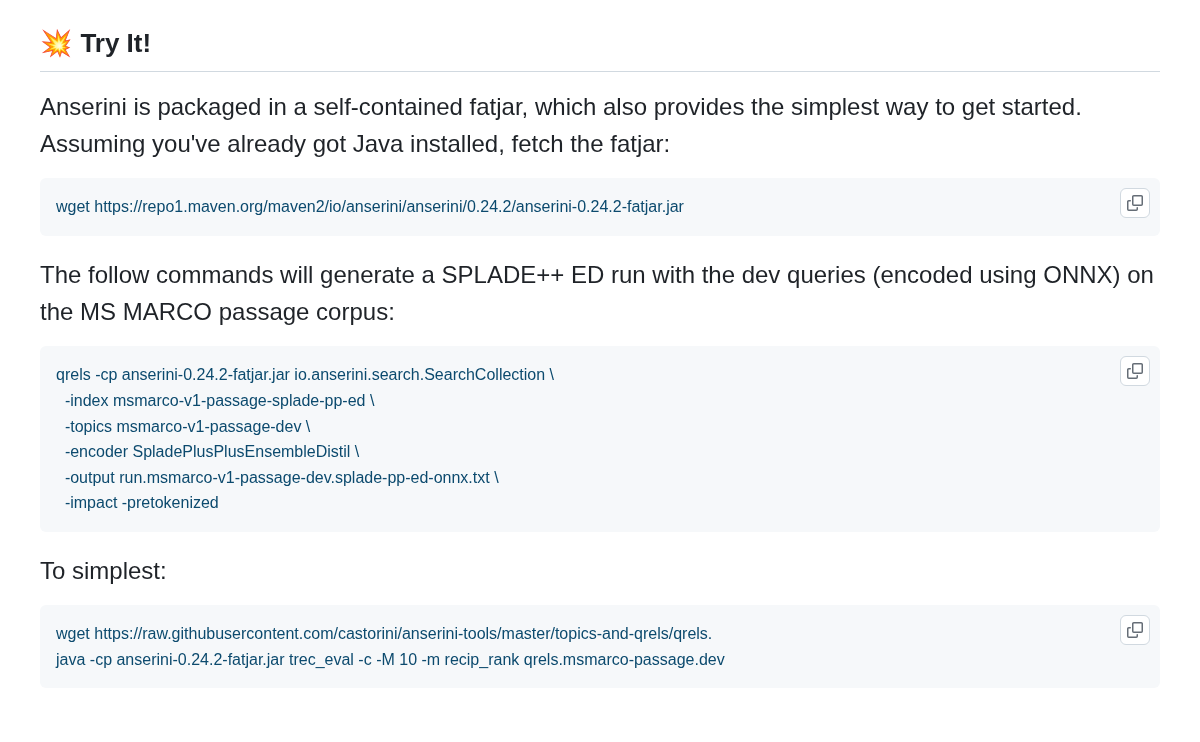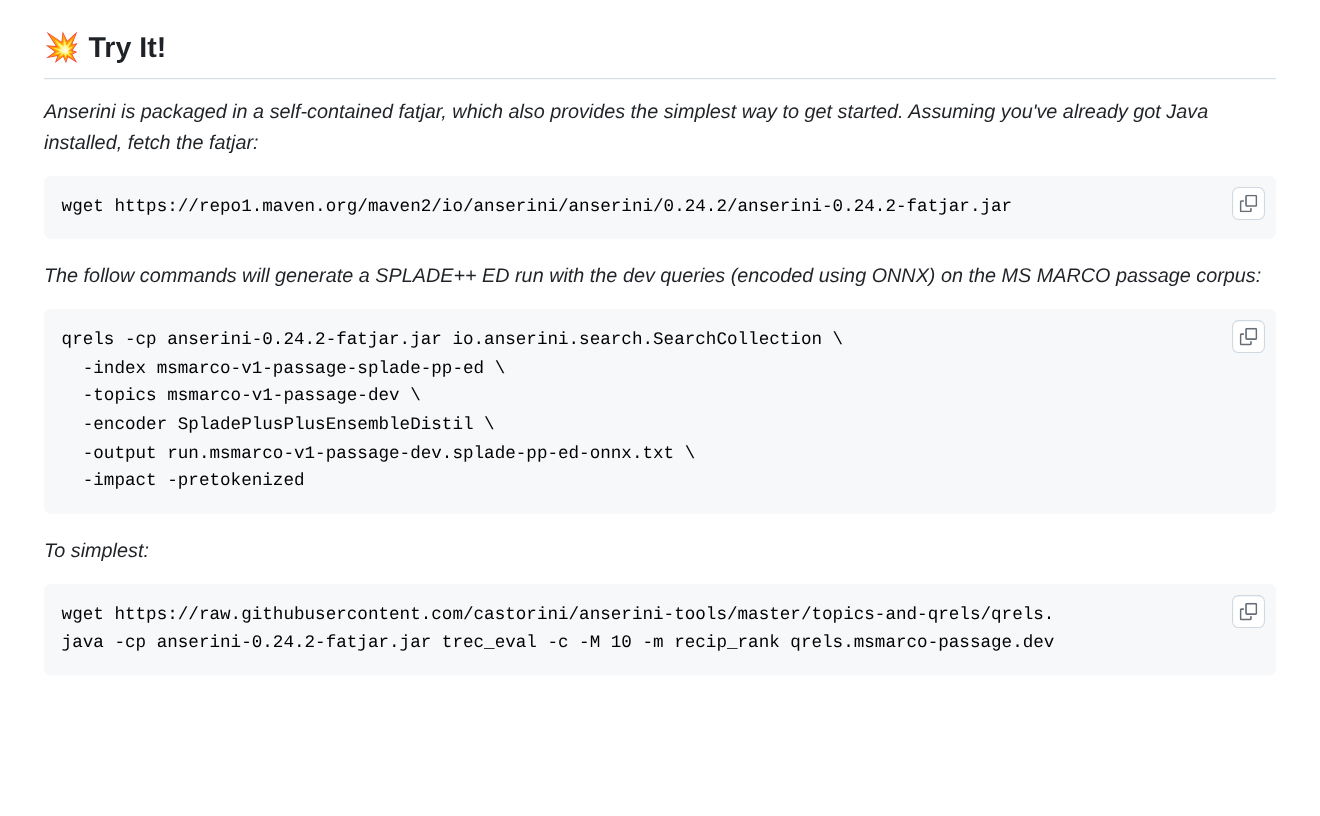--- a/index.html
+++ b/index.html
@@ -24,41 +24,40 @@
     margin-top: 24px;
     margin-bottom: 16px;
     display: flex;
     align-items: center;
     gap: 8px;
   }
   h2 .emoji {
     font-size: 26px;
   }
   p {
-    font-size: 18px;
+    font-size: 24px;
     line-height: 1.55;
     margin: 0 0 16px 0;
     color: #1f2328;
-    font-style: italic;
   }
   .code-block {
     position: relative;
     background: #f6f8fa;
     border-radius: 6px;
     padding: 16px;
     margin-bottom: 20px;
     overflow-x: auto;
   }
   .code-block pre {
     margin: 0;
-    font-family: Liberation Mono, monospace;
+    font-family: Liberation Sans, sans-serif;
     font-size: 16px;
     line-height: 1.6;
     white-space: pre;
-    color: #000000;
+    color: #0c4a6e;
   }
   .copy-btn {
     position: absolute;
     top: 10px;
     right: 10px;
     width: 30px;
     height: 30px;
     border: 1px solid #d1d9e0;
     border-radius: 6px;
     background: #ffffff;

